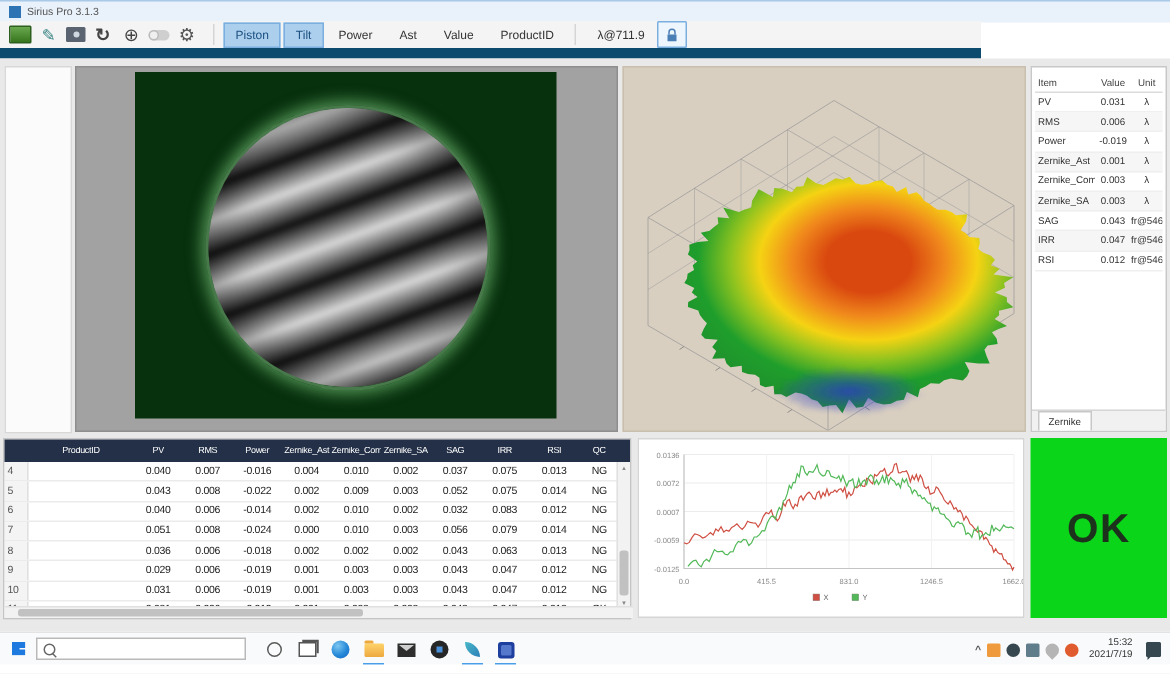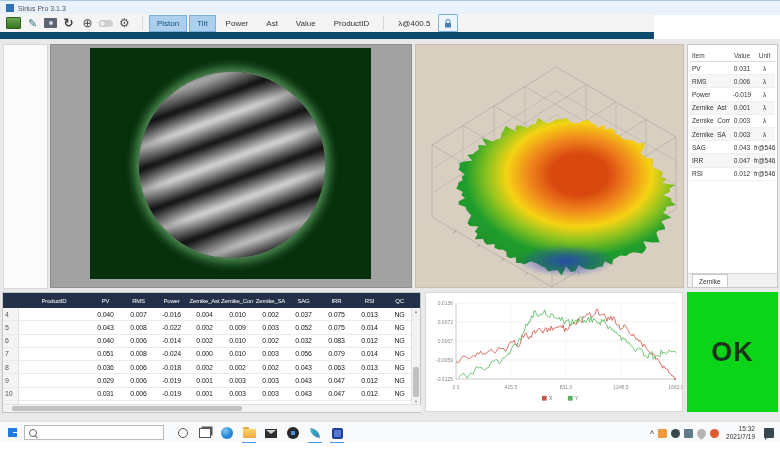--- a/index.html
+++ b/index.html
@@ -158,21 +158,21 @@
     <div class="tb-sep"></div>
     <div id="term-buttons">
         <div class="term-btn active">Piston</div>
         <div class="term-btn active">Tilt</div>
         <div class="term-btn">Power</div>
         <div class="term-btn">Ast</div>
         <div class="term-btn">Value</div>
         <div class="term-btn">ProductID</div>
       </div>
     <div class="tb-sep"></div>
-    <div id="wavelength">λ@400.5</div>
+    <div id="wavelength">λ@711.9</div>
     <div id="lock-btn">
       <svg width="10" height="11">
         <rect x="2" y="5" width="6" height="4.5" fill="#4a7fb5"></rect>
         <path d="M3 5 V3.5 a2 2 0 0 1 4 0 V5" fill="none" stroke="#4a7fb5" stroke-width="1"></path>
       </svg>
     </div>
   </div>
 
   <div id="main"></div>
 

